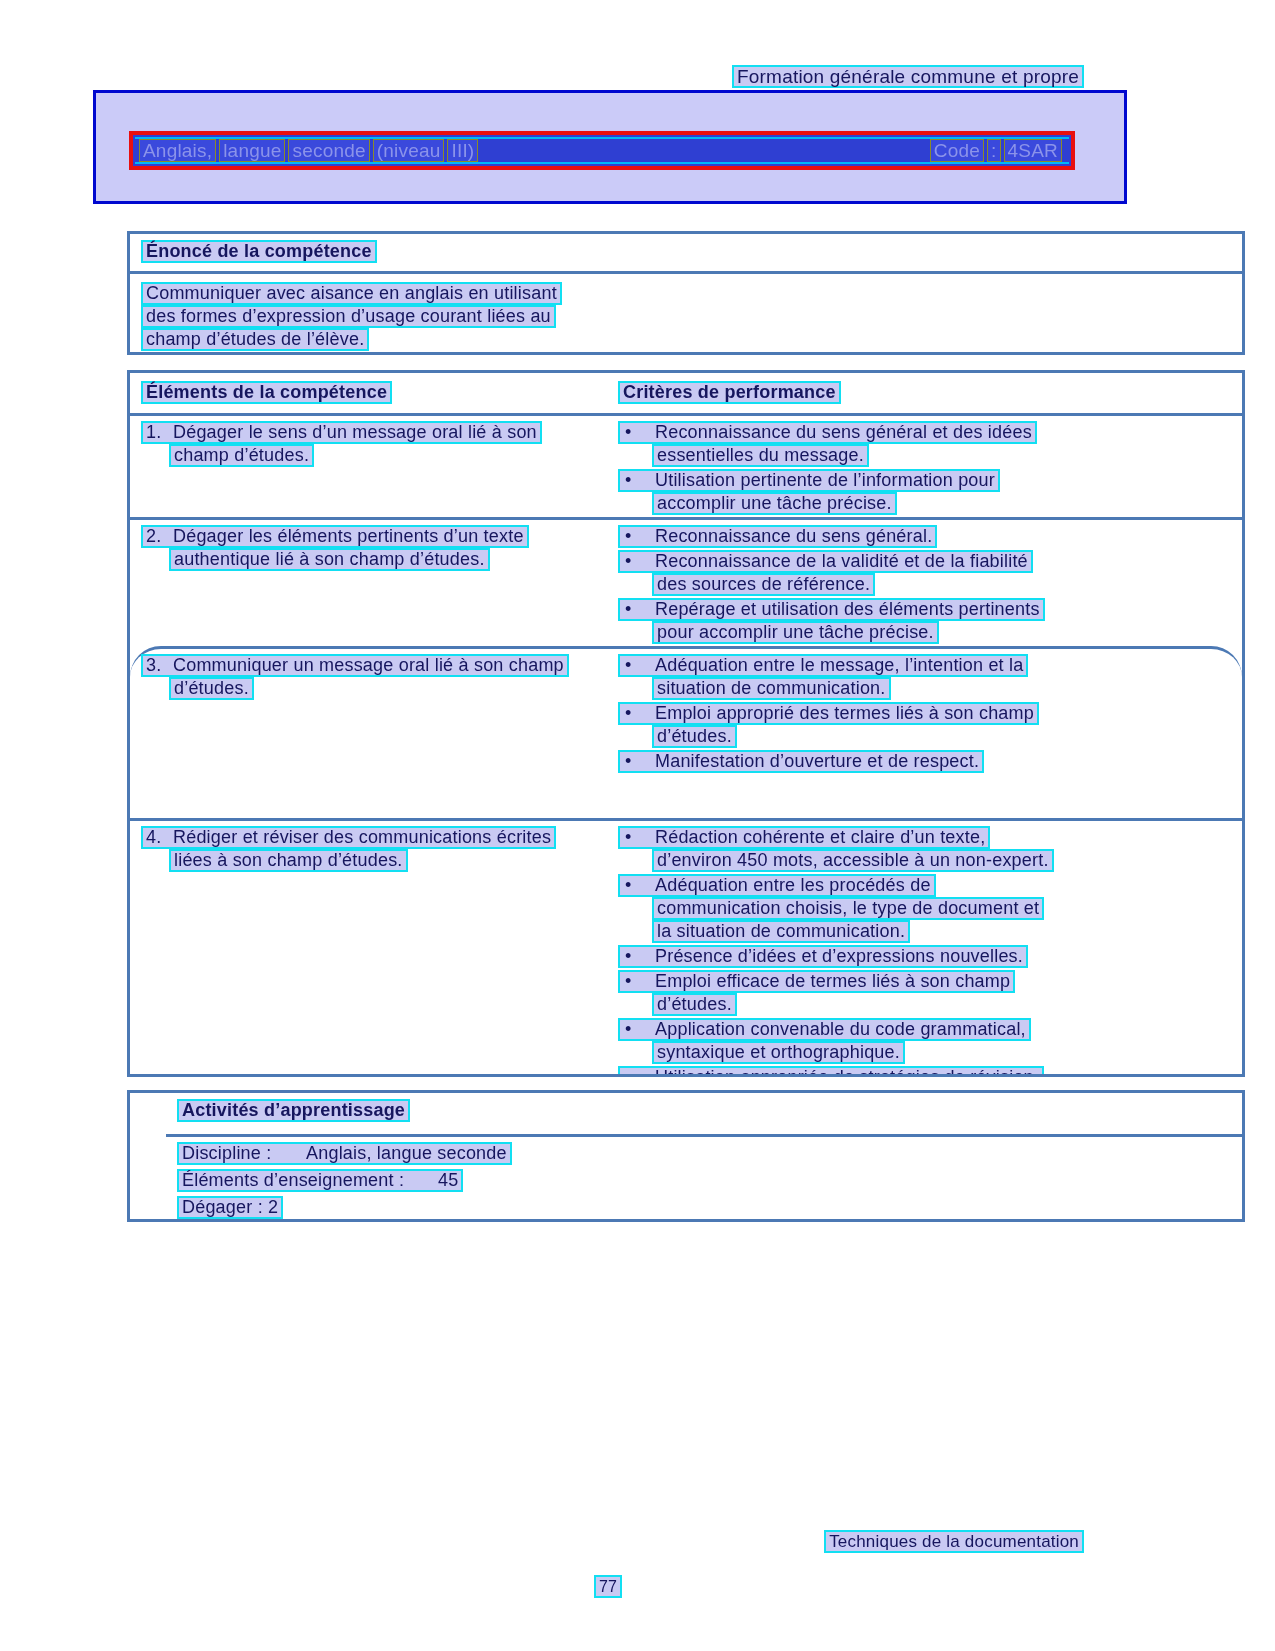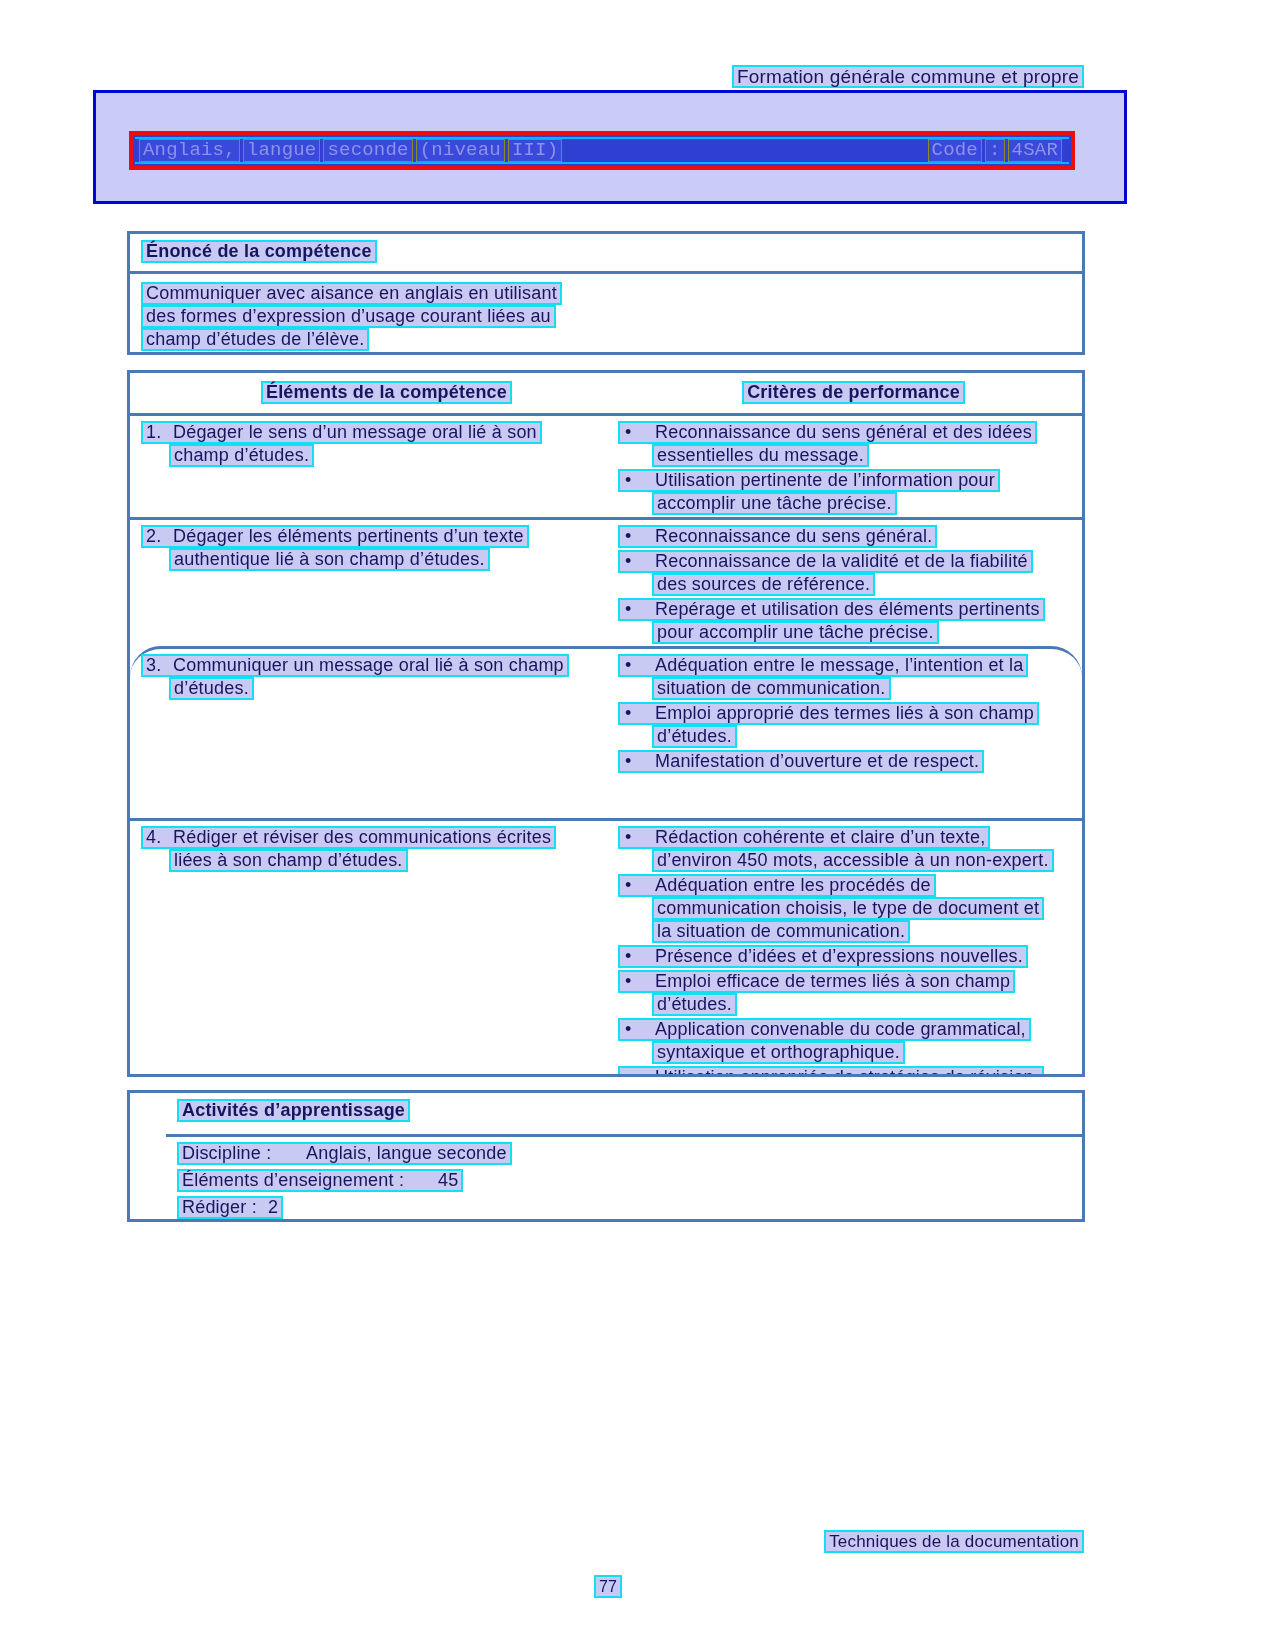--- a/index.html
+++ b/index.html
@@ -39,47 +39,47 @@
   .code-bar{
     position:absolute;left:33px;top:38px;width:946px;height:39px;
     background:var(--bar-bg);border:4px solid var(--bar-border);
   }
   .ocr-line{
     position:absolute;left:2px;right:2px;top:2px;bottom:2px;
     border-top:2px solid #00b8f8;border-bottom:2px solid #00b8f8;
     display:flex;align-items:center;justify-content:space-between;
     padding:0 4px;
   }
-  .word-group{display:flex;font-family:Liberation Mono, monospace;}
+  .word-group{display:flex;}
   .word{
     display:inline-block;border:1px solid var(--word-border);
     color:var(--bar-text);font-size:19px;line-height:21px;
     padding:0 3px;margin-right:3px;white-space:nowrap;background:#3a49dc;
   }
   
   .objectif-row{
     position:absolute;left:140px;top:186px;width:583px;height:26px;
     background:var(--obj-fill);border:2px solid var(--hl-border);
     display:flex;justify-content:space-between;align-items:center;
     font-size:20px;font-weight:bold;font-style:italic;color:var(--obj-text);
     padding:0 3px;
   }
   .standard-wrap{border:2px solid var(--hl-border);padding:0 2px;line-height:20px;}
   
   .sec{
-    position:absolute;left:127px;width:958px;background:#ffffff;
+    position:absolute;left:127px;width:1118px;background:#ffffff;
     border:3px solid var(--tbl-border);overflow:hidden;
   }
   .sec-header{padding:6px 0 0 11px;}
   .sec-header .hl{font-weight:bold;}
   #enonce{top:231px;height:124px;}
   #enonce .sec-header{height:37px;}
   #enonce .sec-body{border-top:3px solid var(--tbl-border);padding:8px 0 0 11px;}
   #elements{top:370px;height:707px;}
-  #elements .sec-header{height:40px;display:grid;grid-template-columns:477px 1fr;padding:8px 0 0 18px;text-align:center;}
+  #elements .sec-header{height:40px;display:grid;grid-template-columns:477px 1fr;padding:8px 0 0 11px;}
   .comp-row{
     border-top:3px solid var(--tbl-border);
     display:grid;grid-template-columns:477px 1fr;
     padding:5px 0 0 11px;
   }
   .comp-row .cell.left .line.cont .hl{margin-left:28px;}
   .num{display:inline-block;min-width:27px;}
   .bullet-item{margin-bottom:2px;}
   .bullet{display:inline-block;min-width:32px;padding-left:2px;}
   .bullet-item .line.bcont .hl{margin-left:34px;}
@@ -228,18 +228,18 @@
     </div>
 </div>
 
 <div class="sec" id="activites">
   <div class="sec-header">
     <span class="hl">Activités d’apprentissage</span>
   </div>
   <div class="sec-body">
       <div class="line field"><span class="hl"><span class="flabel">Discipline :</span><span class="fvalue">Anglais, langue seconde</span></span></div>
       <div class="line field"><span class="hl"><span class="flabel">Éléments d’enseignement :</span><span class="fvalue">45</span></span></div>
-      <div class="line field"><span class="hl"><span class="flabel">Rédiger :</span><span class="fvalue">2</span></span></div>
+      <div class="line field"><span class="hl"><span class="flabel">Dégager :</span><span class="fvalue">2</span></span></div>
     </div>
 </div>
 
 <span class="hl footer-label">Techniques de la documentation</span>
 <span class="hl page-number">77</span>
 
 </body></html>

